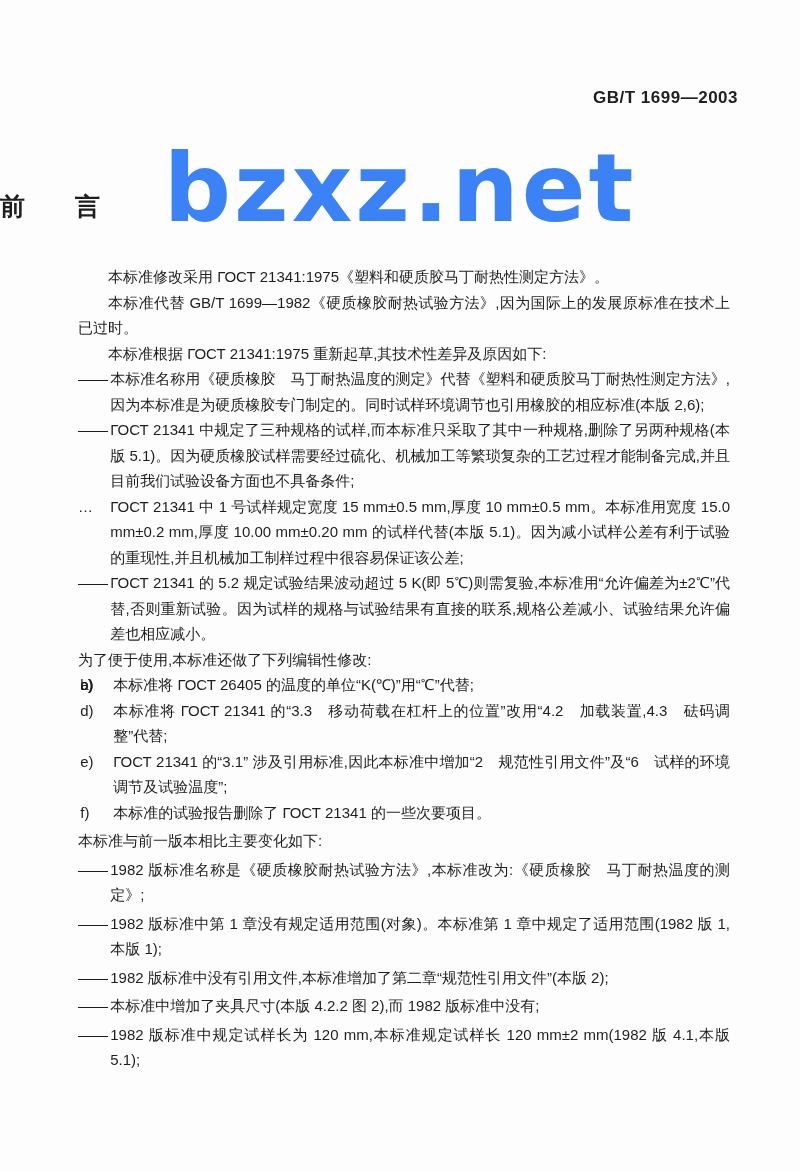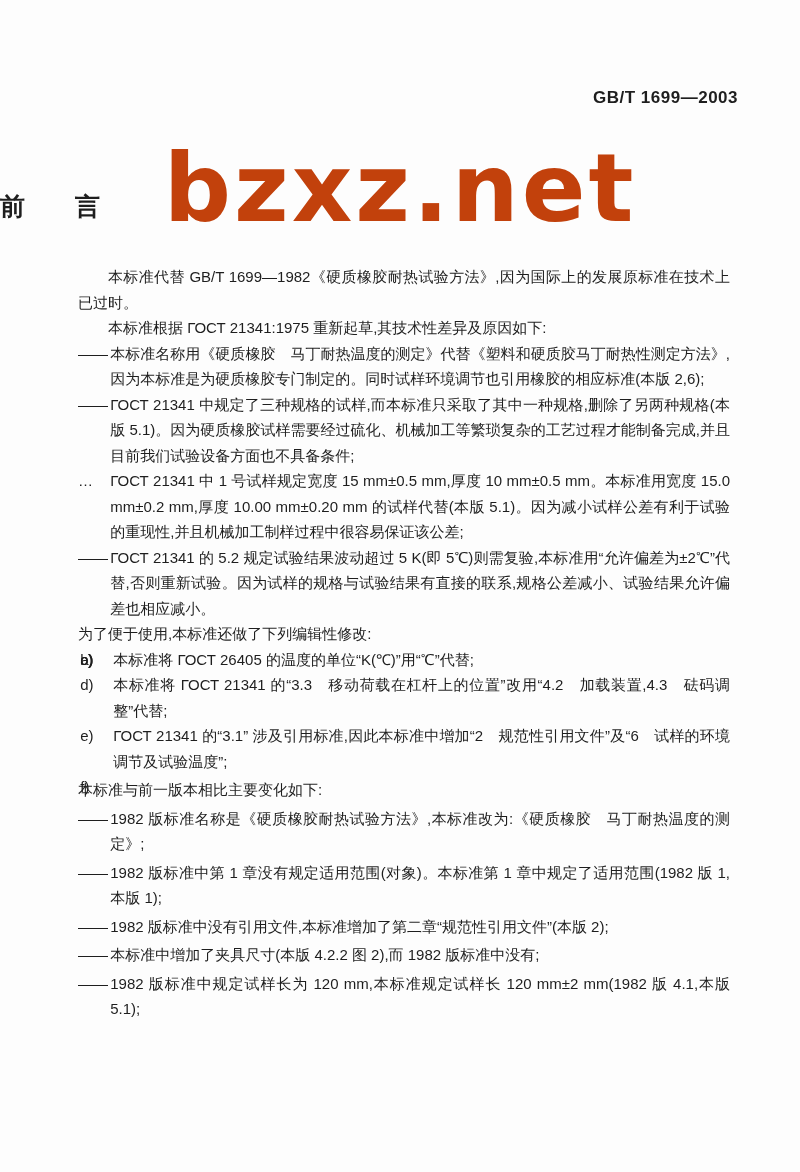--- a/index.html
+++ b/index.html
@@ -23,21 +23,21 @@
     z-index: 2;
   }
 
   .watermark {
     position: absolute;
     top: 122px; left: 50%;
     transform: translateX(-50%);
     font-family: "DejaVu Sans", sans-serif;
     font-size: 94px;
     font-weight: bold;
-    color: #c2410c;
+    color: #3b82f6;
     letter-spacing: 3px;
     white-space: nowrap;
     z-index: 0;
     user-select: none;
   }
 
   .title {
     position: absolute;
     top: 178px; left: 0;
     width: 100%;
@@ -76,20 +76,21 @@
 <div class="page">
 
   <div class="header-code">GB/T 1699—2003</div>
 
   <div class="watermark">bzxz.net</div>
 
   <h1 class="title">前　　言</h1>
 
   <div class="content">
 
+    <p class="p-indent">本标准修改采用 ГОСТ 21341:1975《塑料和硬质胶马丁耐热性测定方法》。</p>
     <p class="p-indent">本标准代替 GB/T 1699—1982《硬质橡胶耐热试验方法》,因为国际上的发展原标准在技术上已过时。</p>
     <p class="p-indent">本标准根据 ГОСТ 21341:1975 重新起草,其技术性差异及原因如下:</p>
 
     <div class="item">
       <span class="marker">——</span>
       <span>本标准名称用《硬质橡胶　马丁耐热温度的测定》代替《塑料和硬质胶马丁耐热性测定方法》,因为本标准是为硬质橡胶专门制定的。同时试样环境调节也引用橡胶的相应标准(本版 2,6);</span>
     </div>
     <div class="item">
       <span class="marker">——</span>
       <span>ГОСТ 21341 中规定了三种规格的试样,而本标准只采取了其中一种规格,删除了另两种规格(本版 5.1)。因为硬质橡胶试样需要经过硫化、机械加工等繁琐复杂的工艺过程才能制备完成,并且目前我们试验设备方面也不具备条件;</span>
@@ -118,20 +119,21 @@
     <div class="letter">
       <span class="marker">d)</span>
       <span>本标准将 ГОСТ 21341 的“3.3　移动荷载在杠杆上的位置”改用“4.2　加载装置,4.3　砝码调整”代替;</span>
     </div>
     <div class="letter">
       <span class="marker">e)</span>
       <span>ГОСТ 21341 的“3.1” 涉及引用标准,因此本标准中增加“2　规范性引用文件”及“6　试样的环境调节及试验温度”;</span>
     </div>
     <div class="letter">
       <span class="marker">f)</span>
+      <span>本标准的试验报告删除了 ГОСТ 21341 的一些次要项目。</span>
     </div>
 
     <p class="p-flush sec2">本标准与前一版本相比主要变化如下:</p>
 
     <div class="item sec2">
       <span class="marker">——</span>
       <span>1982 版标准名称是《硬质橡胶耐热试验方法》,本标准改为:《硬质橡胶　马丁耐热温度的测定》;</span>
     </div>
     <div class="item sec2">
       <span class="marker">——</span>

